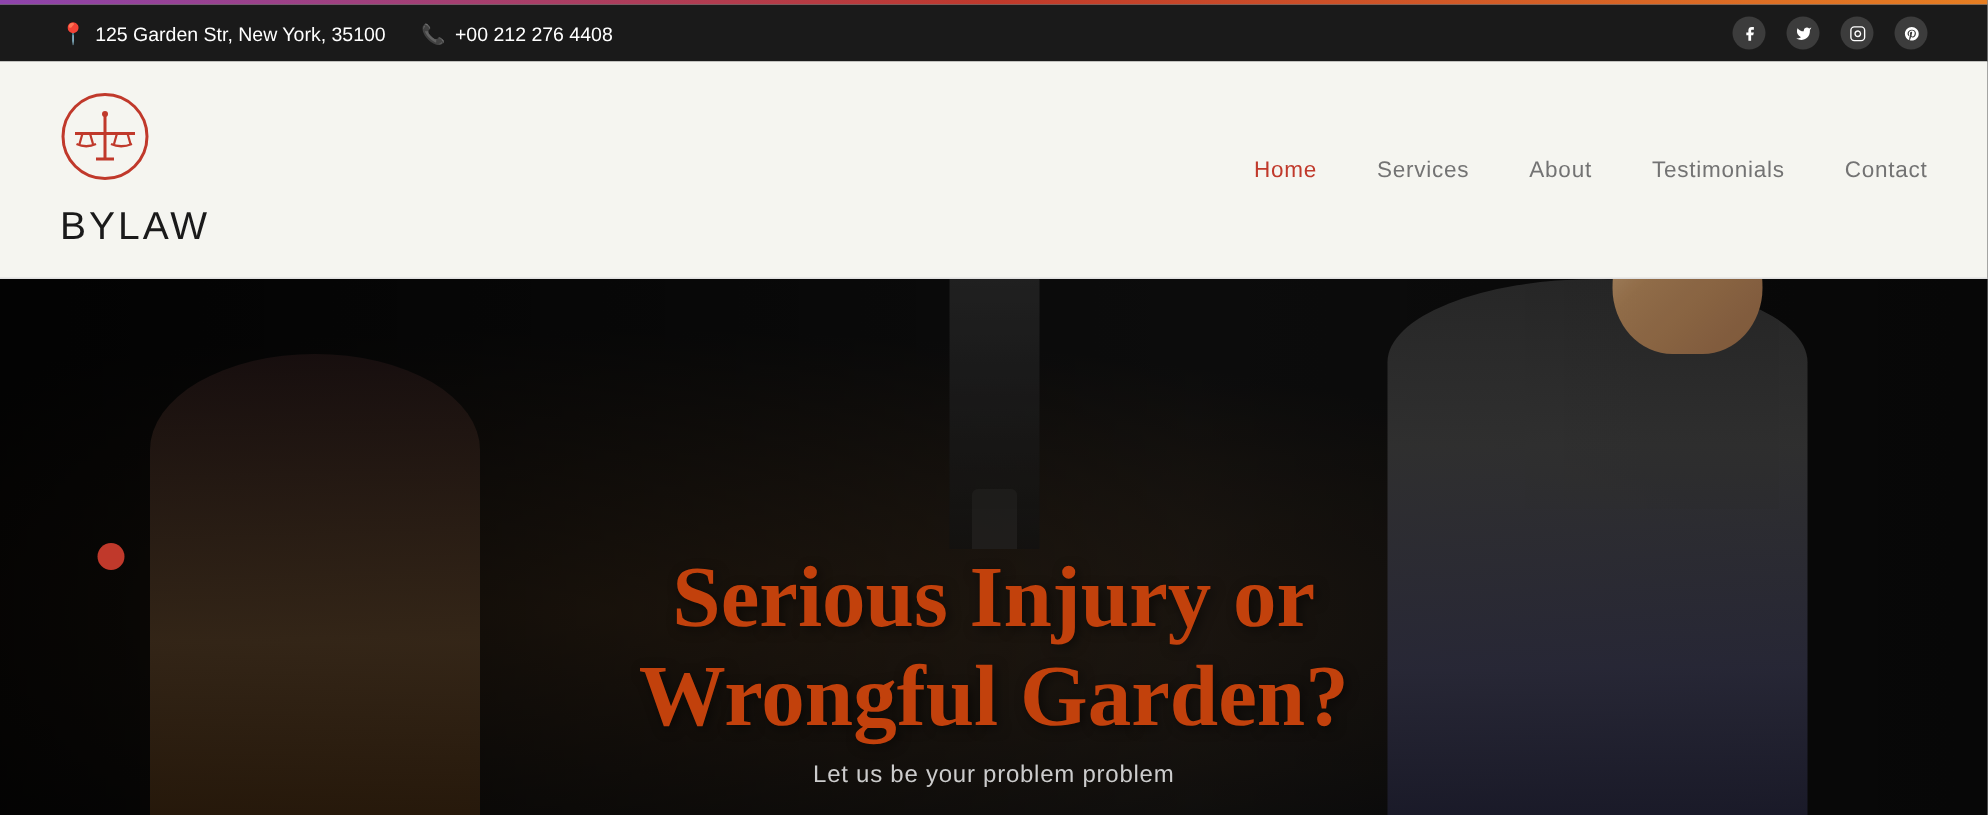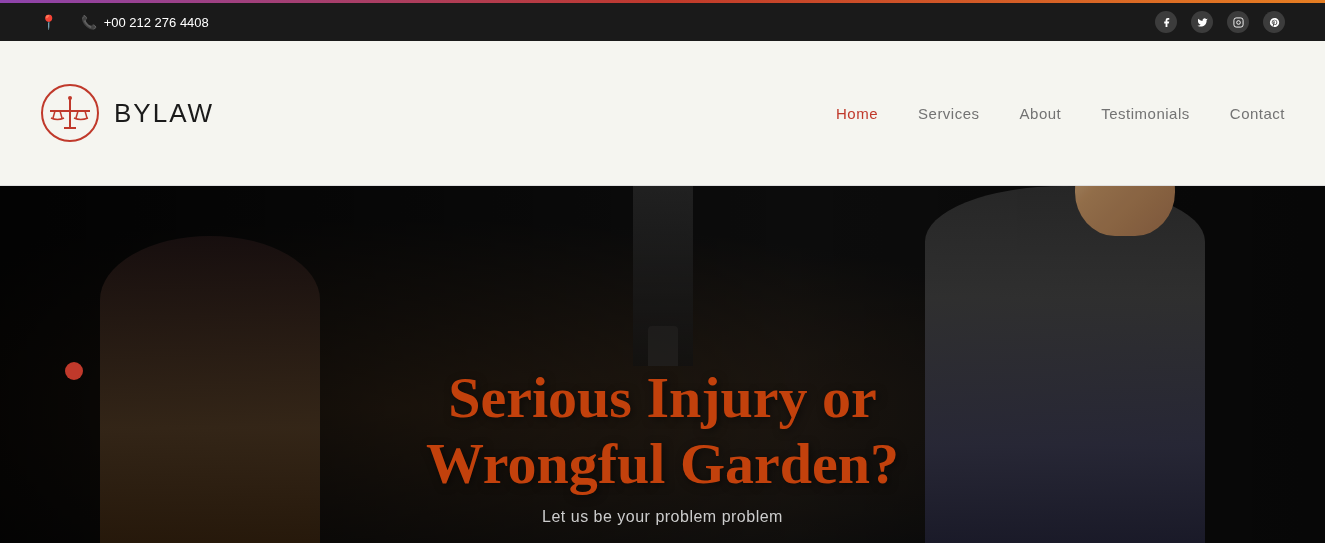--- a/index.html
+++ b/index.html
@@ -65,24 +65,24 @@
       padding: 0 40px;
       display: flex;
       align-items: center;
       justify-content: space-between;
       height: 145px;
       border-bottom: 1px solid #e0e0e0;
     }
 
     .logo {
       display: flex;
-      align-items: center;
       gap: 14px;
       text-decoration: none;
       cursor: pointer;
+      flex-direction: column;
     }
 
     .logo-icon {
       width: 60px;
       height: 60px;
     }
 
     .logo-text {
       font-size: 26px;
       font-weight: 700;
@@ -258,20 +258,21 @@
   </style>
 </head>
 <body>
 
 <div class="top-accent"></div>
 
 <div class="top-bar">
   <div class="top-bar-left">
     <div class="top-bar-contact">
       <span style="color:#c0392b; font-size:14px;">📍</span>
+      <span>125 Garden Str, New York, 35100</span>
     </div>
     <div class="top-bar-contact">
       <span style="font-size:13px;">📞</span>
       <span>+00 212 276 4408</span>
     </div>
   </div>
   <div class="top-bar-right">
     <a class="social-icon">
       <svg width="11" height="11" viewBox="0 0 24 24" fill="white">
           <path d="M18 2h-3a5 5 0 0 0-5 5v3H7v4h3v8h4v-8h3l1-4h-4V7a1 1 0 0 1 1-1h3z"></path>

